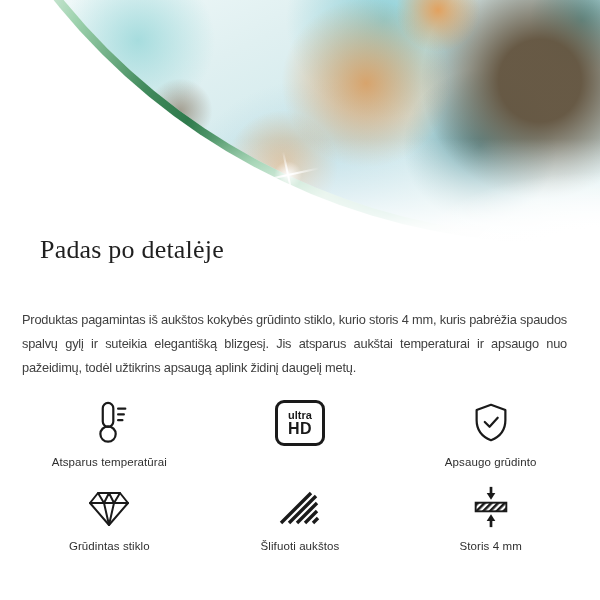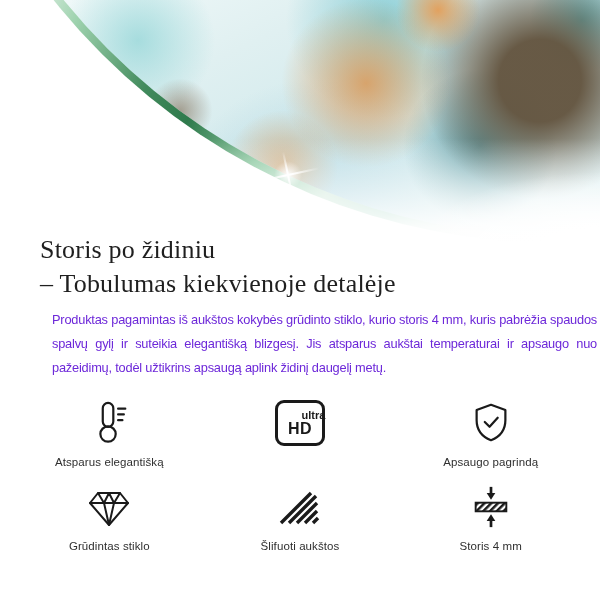--- a/index.html
+++ b/index.html
@@ -49,97 +49,96 @@
       linear-gradient(180deg, rgba(255,255,255,0) 55%, rgba(255,255,255,.55) 76%, rgba(255,255,255,.92) 90%, #fff 100%);
   }
 
   
   .heading {
     position:absolute; left:40px; top:233px; width:540px;
     font-family:"Liberation Serif","DejaVu Serif",serif;
     font-size:26px; line-height:34px; color:#1f1f1f; letter-spacing:.2px;
   }
   .paragraph {
-    position:absolute; left:52px; top:308px; width:545px;
-    font-size:12.8px; line-height:24px; color:#6d28d9;
+    position:absolute; left:22px; top:308px; width:545px;
+    font-size:12.8px; line-height:24px; color:#404040;
     letter-spacing:-0.2px; text-align:justify;
   }
 
   
   .features {
     position:absolute; left:14px; top:400px; width:572px;
     display:grid; grid-template-columns:repeat(3,1fr); row-gap:16px;
   }
   .feature { display:flex; flex-direction:column; align-items:center; }
   .icon-slot { height:46px; display:flex; align-items:flex-end; justify-content:center; }
   .feature-label { margin-top:10px; font-size:11.5px; color:#2f2f2f; letter-spacing:.1px; }
   .icon-svg { stroke:#1a1a1a; fill:none; stroke-width:2.3; stroke-linecap:round; stroke-linejoin:round; }
   .uhd-box {
     width:44px; height:40px; border:3px solid #1a1a1a; border-radius:9px;
     display:flex; flex-direction:column; align-items:center; justify-content:center;
     line-height:1; color:#1a1a1a;
   }
-  .uhd-top { font-size:11px; font-weight:700;padding-left:27px; }
+  .uhd-top { font-size:11px; font-weight:700; }
   .uhd-bottom { font-size:16px; font-weight:700; letter-spacing:.4px; }
 </style>
 </head>
 <body>
 
 <div class="canvas">
 
   <div class="hero">
     <div class="glass-edge"></div>
     <div class="glass-face"></div>
     <div class="sparkle">
       <span class="glow"></span>
         <span class="ray-h"></span>
         <span class="ray-v"></span>
     </div>
     <div class="hero-fade"></div>
   </div>
 
   <h1 class="heading" style="margin:0;font-weight:400;">
-    <div>Storis po židiniu</div>
-    <div>– Tobulumas kiekvienoje detalėje</div>
+    <div>Padas po detalėje</div>
   </h1>
 
   <p class="paragraph" style="margin:0;">Produktas pagamintas iš aukštos kokybės grūdinto stiklo, kurio storis 4 mm, kuris pabrėžia spaudos spalvų gylį ir suteikia elegantišką blizgesį. Jis atsparus aukštai temperaturai ir apsaugo nuo pažeidimų, todėl užtikrins apsaugą aplink židinį daugelį metų.</p>
 
   <div class="features">
 
     <div class="feature">
       <div class="icon-slot">
         <svg class="icon-svg" width="46" height="46" viewBox="0 0 48 48">
           <rect x="17.5" y="3" width="11" height="25" rx="5.5"></rect>
           <circle cx="23" cy="35.5" r="8"></circle>
           <line x1="33.5" y1="9" x2="41" y2="9"></line>
           <line x1="33.5" y1="15" x2="39.5" y2="15"></line>
           <line x1="33.5" y1="21" x2="38" y2="21"></line>
         </svg>
       </div>
-      <span class="feature-label">Atsparus elegantišką</span>
+      <span class="feature-label">Atsparus temperatūrai</span>
     </div>
 
     <div class="feature">
       <div class="icon-slot">
         <div class="uhd-box">
           <span class="uhd-top">ultra</span>
           <span class="uhd-bottom">HD</span>
         </div>
       </div>
     </div>
 
     <div class="feature">
       <div class="icon-slot">
         <svg class="icon-svg" width="46" height="46" viewBox="0 0 48 48">
           <path d="M24 5 L39 10.5 V21 C39 31.5 32.5 38.5 24 42 C15.5 38.5 9 31.5 9 21 V10.5 Z"></path>
           <path d="M17.5 23 L22.5 28 L31 18.5"></path>
         </svg>
       </div>
-      <span class="feature-label">Apsaugo pagrindą</span>
+      <span class="feature-label">Apsaugo grūdinto</span>
     </div>
 
     <div class="feature">
       <div class="icon-slot">
         <svg class="icon-svg" width="48" height="44" viewBox="0 0 48 44" style="stroke-width:2;">
           <path d="M13 7 H35 L43 17 L24 39 L5 17 Z"></path>
           <path d="M5 17 H43"></path>
           <path d="M13 7 L19 17 M24 7 L19 17 M24 7 L29 17 M35 7 L29 17"></path>
           <path d="M19 17 L24 39 M29 17 L24 39"></path>
         </svg>

